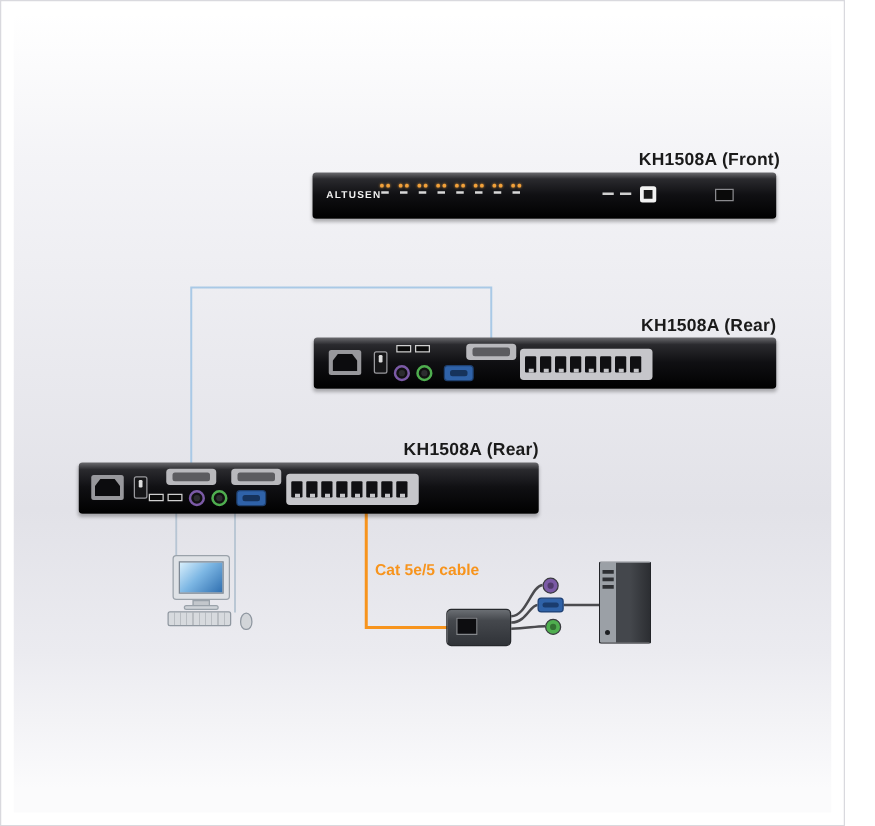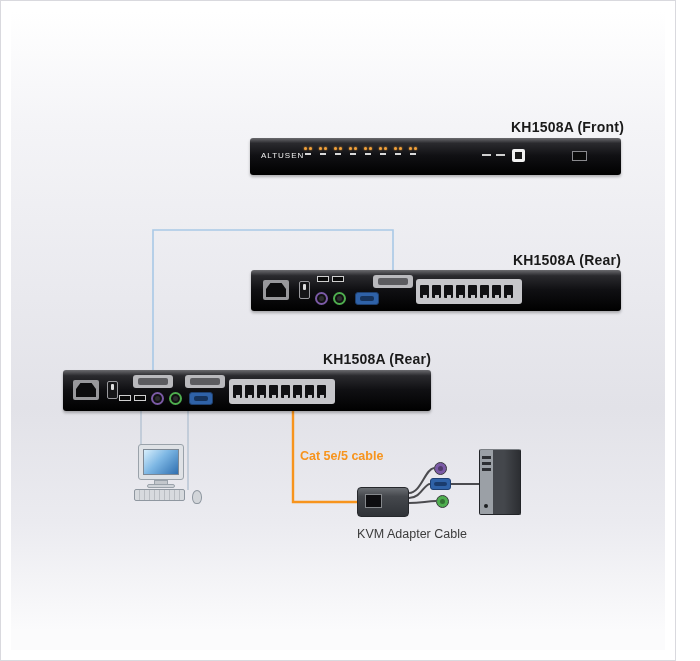--- a/index.html
+++ b/index.html
@@ -18,21 +18,21 @@
   .cable       { stroke:#4b4b4f; stroke-width:2; fill:none; }
 
   .label { position:absolute; font-size:14px; font-weight:700;
            color:var(--label_text,#1a1a1a); letter-spacing:.2px; }
 
   .device { position:absolute; border-radius:3px;
             background:linear-gradient(180deg,#6a6a6e 0%,#2a2a2e 14%,#101013 48%,#000 100%);
             box-shadow:0 2px 3px rgba(0,0,0,.28); }
 
   
-  .brand { position:absolute; left:11px; top:13px; font-size:8px; font-weight:400;
+  .brand { position:absolute; left:11px; top:13px; font-size:8px; font-weight:700;
            color:#efefef; letter-spacing:1px; }
   .led-strip { position:absolute; left:52px; top:9px; display:flex; gap:4px; }
   .led-cell  { width:11px; display:flex; flex-direction:column; align-items:center; gap:3px; }
   .led-dots  { display:flex; gap:2px; }
   .led { width:3px; height:3px; border-radius:50%;
          background:var(--led_amber,#f2a13a); box-shadow:0 0 2px var(--led_amber,#f2a13a); display:block;}
   .led-tick { width:6px; height:2px; background:#d8d8d8; display:block; }
   .panel-mark { position:absolute; width:9px; height:2px; background:#cfcfcf; }
   .fw-port { position:absolute; right:96px; top:11px; width:13px; height:13px;
              background:#f2f2f2; border-radius:2px; }
@@ -255,14 +255,13 @@
   <div class="ps2-plug green" style="left:435px;top:494px"></div>
   <div class="vga-plug"></div>
 
   <div class="tower">
     <div class="tower-slot" style="top:6px"></div>
     <div class="tower-slot" style="top:12px"></div>
     <div class="tower-slot" style="top:18px"></div>
     <div class="tower-btn"></div>
   </div>
 
-  <div class="adapter-label">KVM Adapter Cable</div>
 </div>
 
 </body></html>

